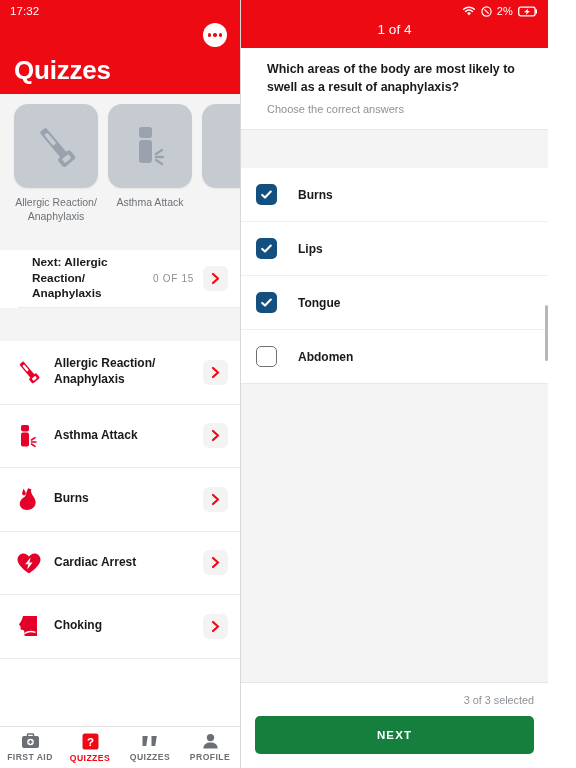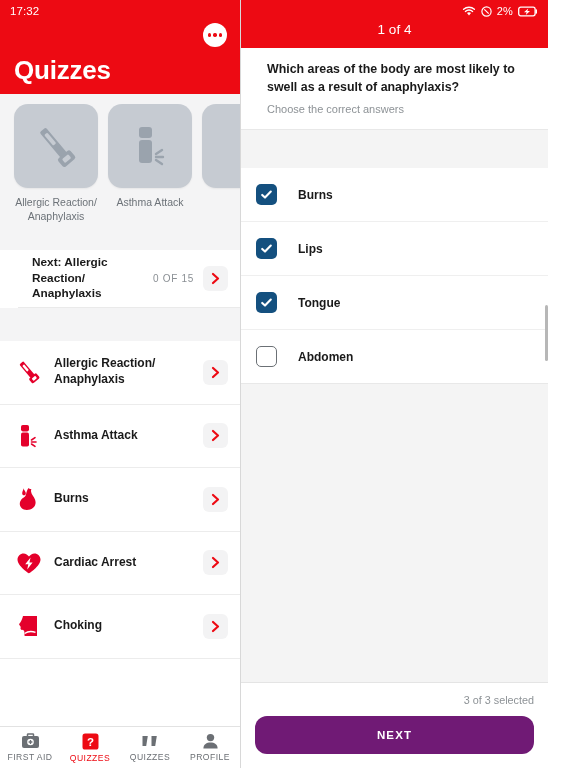--- a/index.html
+++ b/index.html
@@ -126,21 +126,21 @@
     height: 42px; flex: 0 0 auto;
     border-top: 1px solid #e2e2e2;
     background: #fff;
     display: flex;
   }
   .tab {
     flex: 1 1 0; display: flex; flex-direction: column;
     align-items: center; justify-content: center; gap: 3px;
     cursor: pointer;
   }
-  .tab .tl { font-size: 8.6px; font-weight: 400; letter-spacing: .45px; color: #6b6f74; }
+  .tab .tl { font-size: 8.6px; font-weight: 700; letter-spacing: .45px; color: #6b6f74; }
   .tab.active .tl { color: #ED0A13; }
 
   
   .right-panel {
     width: 335px; height: 768px;
     display: flex; flex-direction: column;
     background: #F4F4F4;
     position: relative;
   }
   .r-statusbar {
@@ -185,21 +185,21 @@
 
   .answer-fill { flex: 1 1 auto; background: #F4F4F4; }
 
   .r-footer {
     flex: 0 0 auto; background: #fff;
     border-top: 1px solid #e4e4e4;
     padding: 11px 14px 14px 14px;
   }
   .sel-count { text-align: right; font-size: 10.8px; color: #8d9296; margin-bottom: 10px; }
   .next-btn {
-    height: 38px; border-radius: 12px; background: #701a75;
+    height: 38px; border-radius: 5px; background: #15803d;
     display: flex; align-items: center; justify-content: center;
     color: #fff; font-size: 11.5px; font-weight: 700; letter-spacing: 1.1px;
     cursor: pointer; border: none; width: 100%;
     font-family: "Liberation Sans", sans-serif;
   }
 
   
   .scroll-hint {
     position: absolute; right: 0.5px; top: 305px;
     width: 2.5px; height: 56px; border-radius: 2px; background: #b7b7b7;

